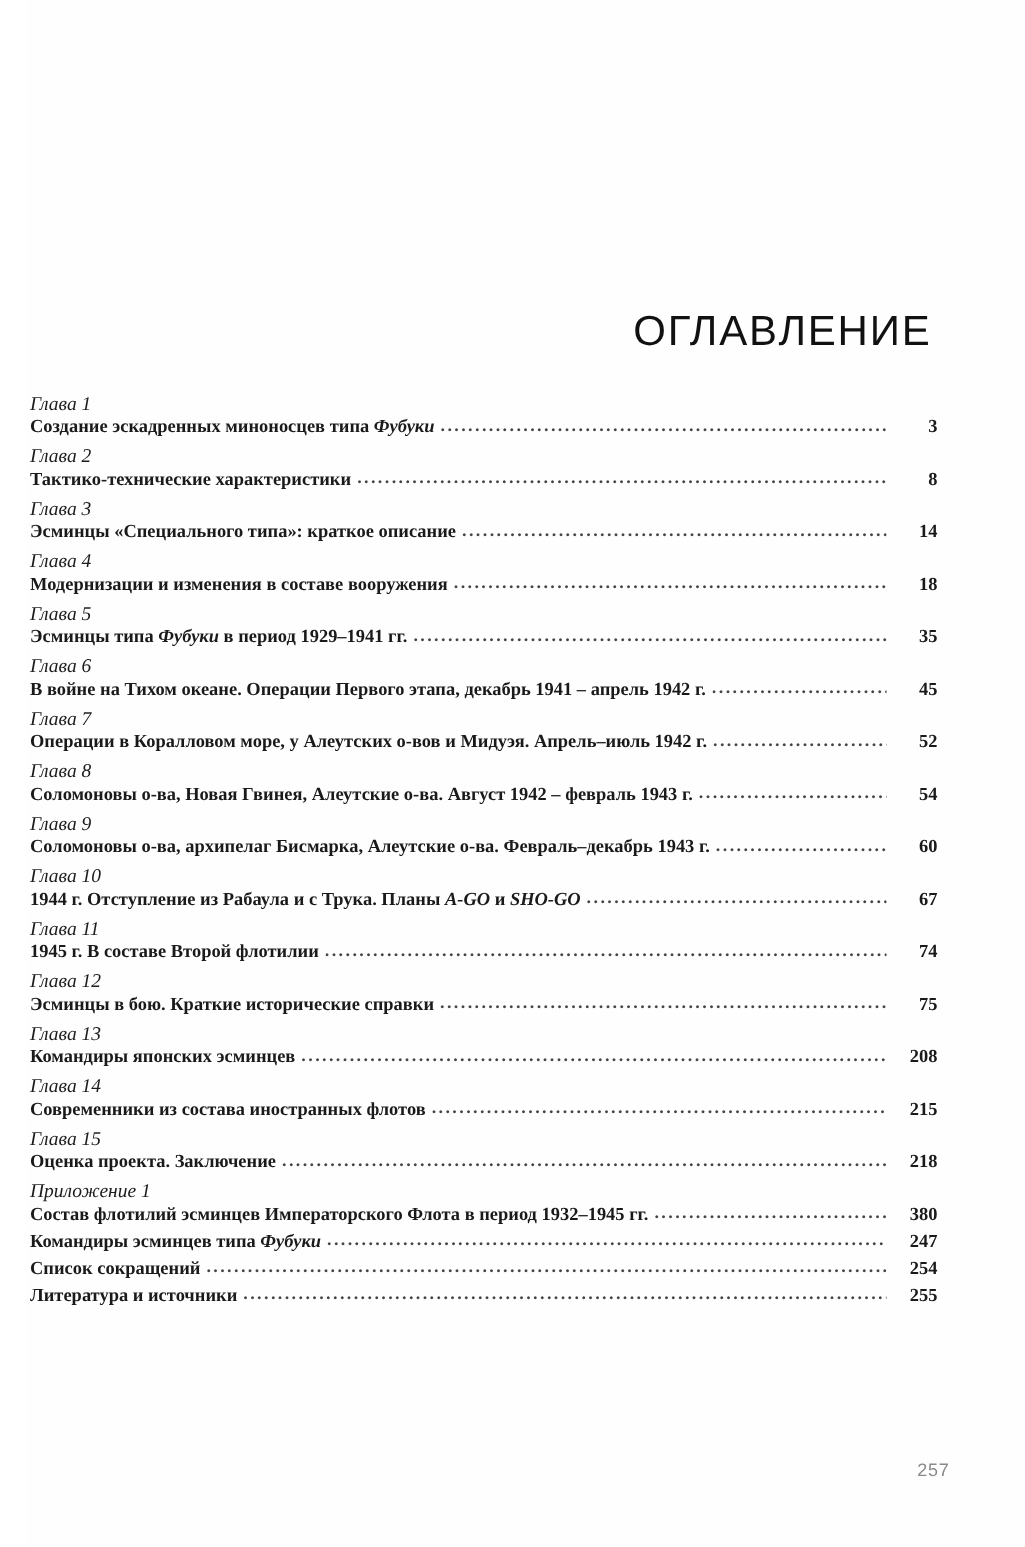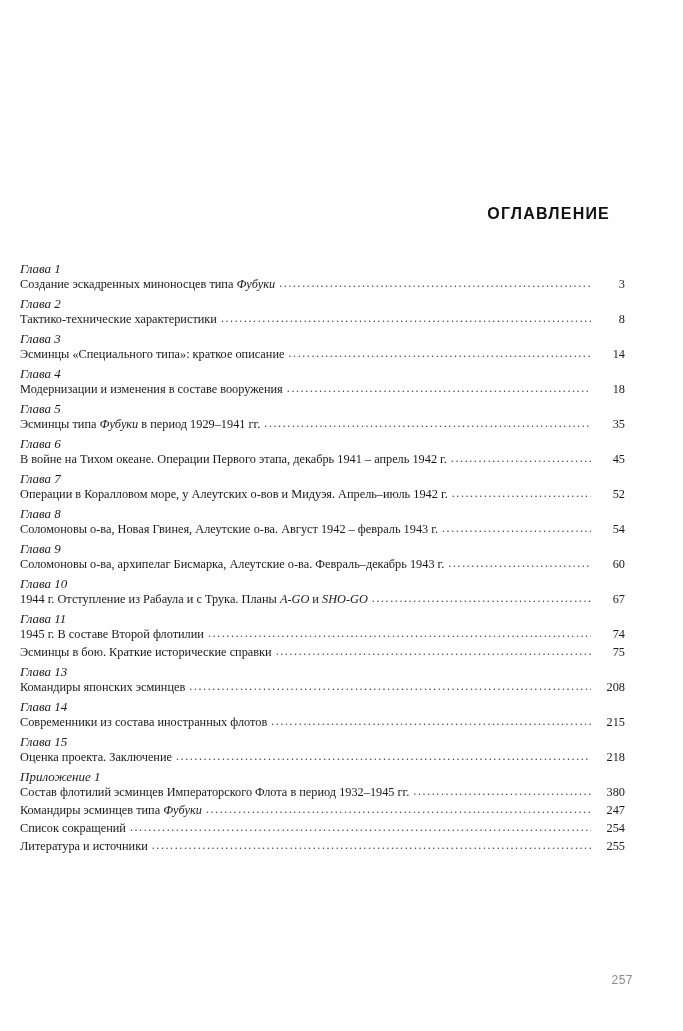--- a/index.html
+++ b/index.html
@@ -25,25 +25,25 @@
   
   .page::before {
     content: "";
     position: absolute;
     left: 0; top: 0; bottom: 0;
     width: 18px;
     background: linear-gradient(to right, #ffffff 0%, #ffffff 100%);
   }
   .title {
     position: absolute;
-    right: 73px;
+    right: 62px;
     top: 205px;
     font-family: "Liberation Sans", sans-serif;
-    font-weight: bold;
-    font-size: 16px;
+    font-weight: normal;
+    font-size: 28px;
     letter-spacing: 1.2px;
     color: #111;
   }
   .toc {
     position: absolute;
     left: 20px;
     top: 258px;
     width: 605px;
   }
   .entry {
@@ -55,20 +55,21 @@
     color: #1c1c1c;
     line-height: 15px;
     margin-top: 3px;
   }
   .row {
     display: flex;
     align-items: baseline;
     font-size: 12.3px;
     line-height: 17px;
     white-space: nowrap;
+    font-weight: bold;
   }
   .row .text {
     flex: 0 0 auto;
     padding-right: 4px;
   }
   .row .dots {
     flex: 1 1 auto;
     overflow: hidden;
     white-space: nowrap;
     font-size: 12px;
@@ -184,20 +185,21 @@
       </div>
       <div class="entry">
         <div class="chapter-label">Глава 11</div>
         <div class="row">
           <span class="text"><span>1945 г. В составе Второй флотилии</span></span>
           <span class="dots">......................................................................................................................................................................................................</span>
           <span class="page-num">74</span>
         </div>
       </div>
       <div class="entry">
+        <div class="chapter-label">Глава 12</div>
         <div class="row">
           <span class="text"><span>Эсминцы в бою. Краткие исторические справки</span></span>
           <span class="dots">......................................................................................................................................................................................................</span>
           <span class="page-num">75</span>
         </div>
       </div>
       <div class="entry">
         <div class="chapter-label">Глава 13</div>
         <div class="row">
           <span class="text"><span>Командиры японских эсминцев</span></span>

